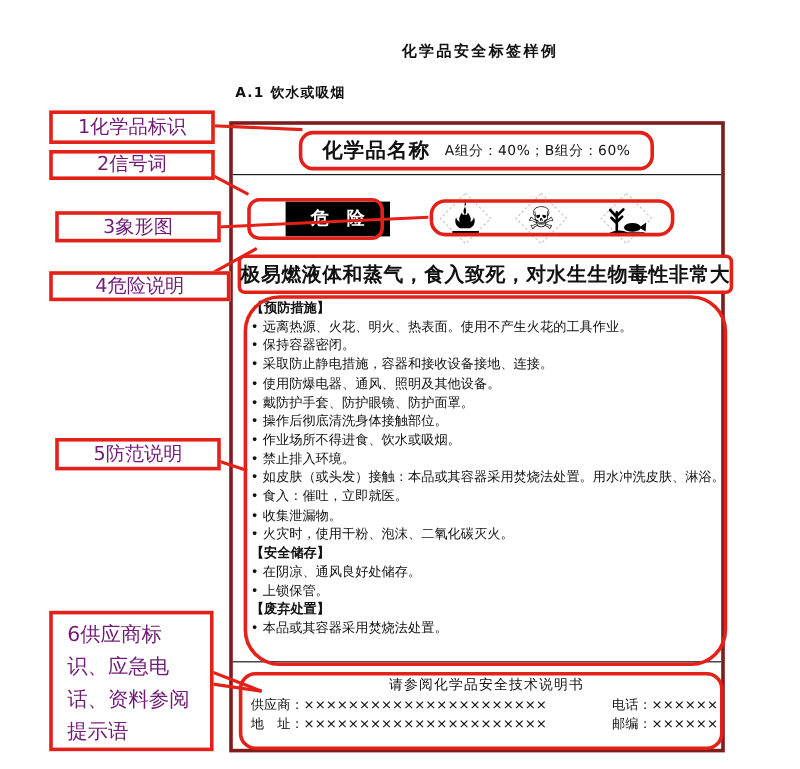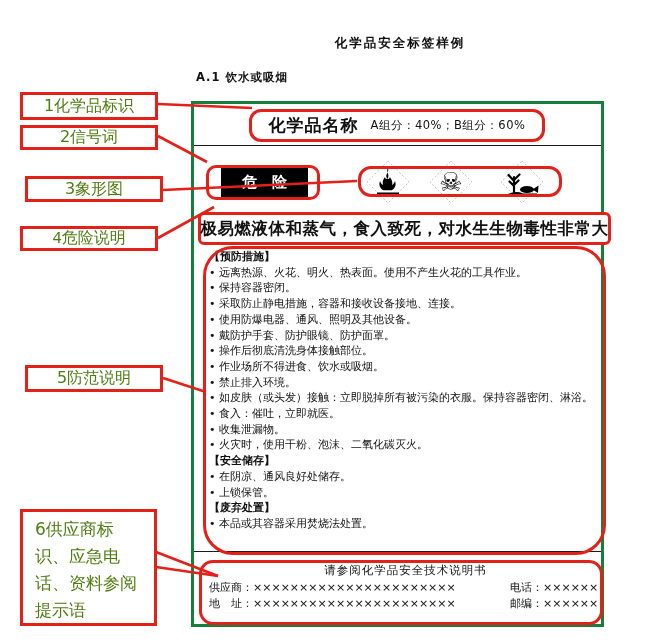--- a/index.html
+++ b/index.html
@@ -9,32 +9,32 @@
     font-family:"DejaVu Sans","Liberation Sans",sans-serif; color:var(--ink);
     overflow:hidden;
   }
   .abs{position:absolute;margin-top:12px;}
   
   .doc-title{top:23px; left:240px; width:320px; text-align:center;
     font-size:12.5px; font-weight:bold; letter-spacing:2px;}
   .sec-head{top:58px; left:196px; font-size:11.5px; font-weight:bold; letter-spacing:1px;}
   
   .label-frame{left:191px; top:89px; width:413px; height:526px;
-    border:3px solid #15803d; box-sizing:border-box; background:#fff; z-index:1;}
+    border:3px solid #7f1d1d; box-sizing:border-box; background:#fff; z-index:1;}
   .label-frame .inner{position:absolute; left:0; top:0; right:0; bottom:0;}
   .hline{position:absolute; left:0; right:0; height:1px; background:#1a1a1a;}
   
   .redbox{position:absolute; border:3px solid var(--red); border-radius:10px;
     box-sizing:border-box; background:transparent; z-index:3;}
   .name-box{left:55px; top:5px; width:296px; height:33px; border-radius:12px;
     display:flex; align-items:center; justify-content:center; gap:12px; background:#fff;}
   .name-main{font-size:17px; font-weight:bold; letter-spacing:1px;}
   .name-comp{font-size:11.5px; letter-spacing:0.5px;}
   .signal-red{left:12px; top:61px; width:114px; height:35px; border-radius:10px;}
-  .signal-black{position:absolute; left:27px; top:64px; width:87px; height:29px;
+  .signal-black{position:absolute; left:44px; top:64px; width:87px; height:29px;
     background:#000; color:#fff; display:flex; align-items:center; justify-content:center;
     font-size:15px; font-weight:bold; white-space:pre; z-index:2;}
   .picto-red{left:164px; top:62px; width:204px; height:31px; border-radius:13px;}
   .picto{position:absolute; width:46px; height:46px; top:55px; z-index:2;}
   .hazard-box{left:4px; top:108px; width:413px; height:33px; border-radius:6px;
     display:flex; align-items:center; justify-content:center; background:#fff;}
   .hazard-text{font-size:16.5px; font-weight:bold; white-space:nowrap; letter-spacing:0.5px;}
   .precaution-red{left:9px; top:142px; width:403px; height:309px; border-radius:30px;}
   .sections{position:absolute; left:15px; top:145px; width:396px; z-index:2;
     font-size:11px; line-height:15.7px;}
@@ -44,25 +44,25 @@
   .sds-note{position:absolute; left:16px; right:0; top:459px; text-align:center;
     font-size:11.5px; letter-spacing:1px; z-index:2;}
   .sup-row{position:absolute; left:15px; right:10px; font-size:11px; z-index:2; white-space:nowrap;}
   .sup-col2{position:absolute; left:301px; top:0;}
   .emergency{position:absolute; left:0; right:0; top:505px; text-align:center;
     font-size:12.5px; font-weight:bold; z-index:2;}
   .emg-val{letter-spacing:4px; font-size:13.5px;}
   
   .callout{position:absolute; border:3px solid var(--red); background:#fff;
     box-sizing:border-box; display:flex; align-items:center; justify-content:center;
-    font-size:16px; color:#4d7c0f; z-index:6; text-align:center;}
+    font-size:16px; color:#701a75; z-index:6; text-align:center;margin-left:21px;}
   .co1{left:20px; top:92px;  width:138px; height:28px;}
   .co2{left:20px; top:125px; width:138px; height:25px;}
   .co3{left:25px; top:176px; width:138px; height:26px;}
-  .co4{left:20px; top:226px; width:138px; height:25px;font-family:Liberation Mono, monospace;}
+  .co4{left:20px; top:226px; width:151px; height:25px;}
   .co5{left:25px; top:365px; width:138px; height:27px;text-align:right;}
   .co6{left:20px; top:509px; width:137px; height:117px; font-size:17px;
        line-height:27px; padding:4px 12px; align-items:flex-start; text-align:left;}
   #connectors{position:absolute; left:0; top:0; z-index:5; pointer-events:none;}
 </style>
 </head>
 <body>
 
 <div id="canvas">
 
@@ -115,21 +115,21 @@
       <div class="sections">
           <div class="sec-heading">【预防措施】</div>
           <div class="sec-item">• 远离热源、火花、明火、热表面。使用不产生火花的工具作业。</div>
           <div class="sec-item">• 保持容器密闭。</div>
           <div class="sec-item">• 采取防止静电措施，容器和接收设备接地、连接。</div>
           <div class="sec-item">• 使用防爆电器、通风、照明及其他设备。</div>
           <div class="sec-item">• 戴防护手套、防护眼镜、防护面罩。</div>
           <div class="sec-item">• 操作后彻底清洗身体接触部位。</div>
           <div class="sec-item">• 作业场所不得进食、饮水或吸烟。</div>
           <div class="sec-item">• 禁止排入环境。</div>
-          <div class="sec-item">• 如皮肤（或头发）接触：立即脱掉所有被污染的衣服。保持容器密闭、淋浴。</div>
+          <div class="sec-item">• 如皮肤（或头发）接触：本品或其容器采用焚烧法处置。用水冲洗皮肤、淋浴。</div>
           <div class="sec-item">• 食入：催吐，立即就医。</div>
           <div class="sec-item">• 收集泄漏物。</div>
           <div class="sec-item">• 火灾时，使用干粉、泡沫、二氧化碳灭火。</div>
           <div class="sec-heading">【安全储存】</div>
           <div class="sec-item">• 在阴凉、通风良好处储存。</div>
           <div class="sec-item">• 上锁保管。</div>
           <div class="sec-heading">【废弃处置】</div>
           <div class="sec-item">• 本品或其容器采用焚烧法处置。</div>
         </div>
 

